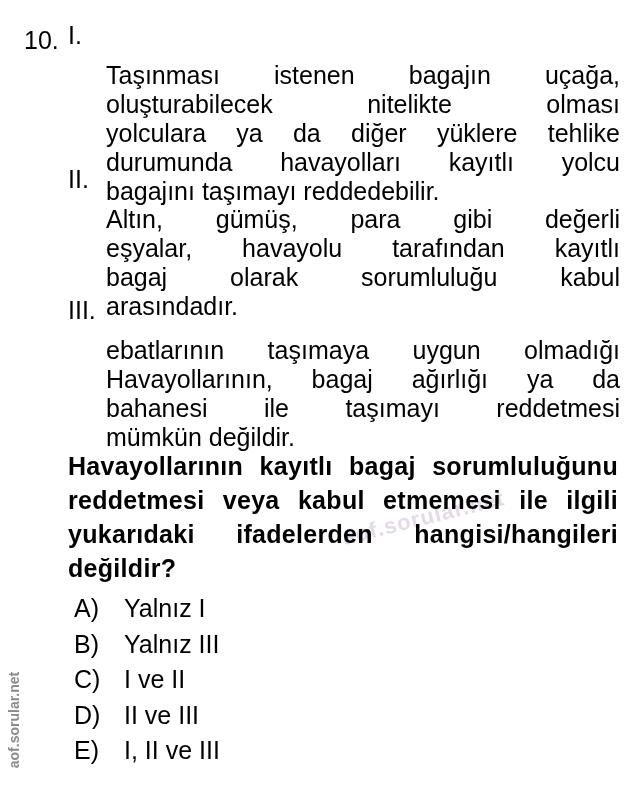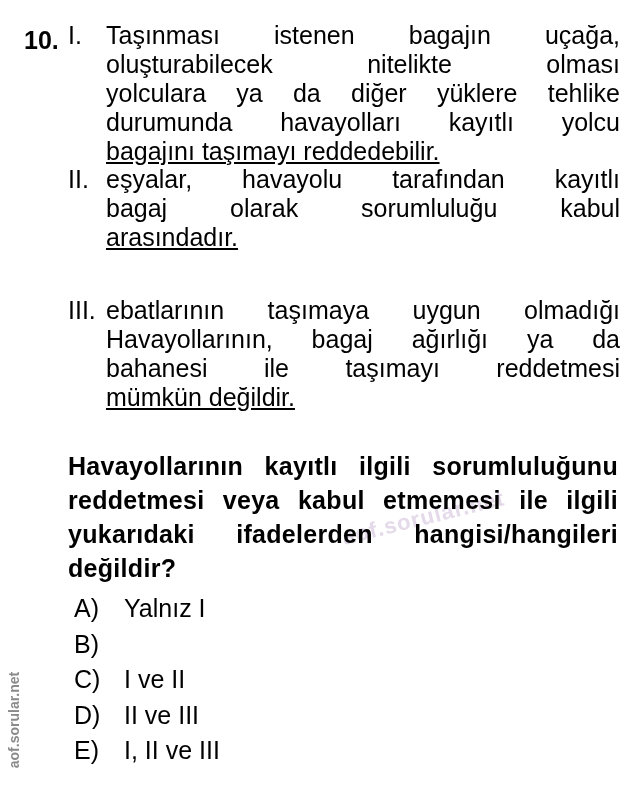--- a/index.html
+++ b/index.html
@@ -1,23 +1,23 @@
 <!DOCTYPE html>
 <html><head>
 <meta charset="utf-8">
 <style>
   html, body { margin:0; padding:0; background:#ffffff; }
   body { width:642px; height:785px; position:relative; overflow:hidden;
          font-family:"Liberation Sans", sans-serif; color:#000; }
-  .qnum { position:absolute; left:24px; top:26px; font-size:25px; font-weight:bold; }
+  .qnum { position:absolute; left:24px; top:26px; font-size:25px; font-weight:normal; }
   .item { position:absolute; left:68px; width:552px; font-size:25px; line-height:29px; }
   .item .roman { position:absolute; left:0; top:0; }
-  .item .text { margin-left:38px; text-align:justify; text-align-last:left; }
+  .item .text { margin-left:38px; text-align:justify; text-align-last:left;margin-top:40px; }
   .item .text span { display:block; text-align:justify; text-align-last:justify; }
-  .item .text span.last { text-align-last:left;text-decoration:underline; }
+  .item .text span.last { text-align-last:left; }
   .stem { position:absolute; left:68px; width:550px; top:449px; font-size:25px; font-weight:bold; line-height:34px; letter-spacing:0.3px; }
   .stem span { display:block; text-align:justify; text-align-last:justify; }
   .stem span.last { text-align-last:left; }
   .options { position:absolute; left:74px; top:591px; font-size:25px; }
   .opt { display:flex; height:35.5px; align-items:center; }
   .opt .letter { width:50px; }
   .wm-diag { position:absolute; left:340px; top:505px; font-size:22px; color:#e4daea; transform:rotate(-14deg); font-weight:bold; letter-spacing:1px; }
   .wm-side { position:absolute; left:-34px; top:712px; font-size:14px; font-weight:bold; color:#8a8a8a; transform:rotate(-90deg); transform-origin:center; white-space:nowrap; }
 </style>
 </head>
@@ -32,52 +32,54 @@
     <span>oluşturabilecek nitelikte olması</span>
     <span>yolculara ya da diğer yüklere tehlike</span>
     <span>durumunda havayolları kayıtlı yolcu</span>
     <span class="last">bagajını taşımayı reddedebilir.</span>
   </div>
 </div>
 
 <div class="item" style="top:165px">
   <span class="roman">II.</span>
   <div class="text">
+    <span>Altın, gümüş, para gibi değerli</span>
     <span>eşyalar, havayolu tarafından kayıtlı</span>
     <span>bagaj olarak sorumluluğu kabul</span>
     <span class="last">arasındadır.</span>
   </div>
 </div>
 
 <div class="item" style="top:296px">
   <span class="roman">III.</span>
   <div class="text">
     <span>ebatlarının taşımaya uygun olmadığı</span>
     <span>Havayollarının, bagaj ağırlığı ya da</span>
     <span>bahanesi ile taşımayı reddetmesi</span>
     <span class="last">mümkün değildir.</span>
   </div>
 </div>
 
 <div class="wm-diag">aof.sorular.net</div>
 
 <div class="stem">
-  <span>Havayollarının kayıtlı ilgili sorumluluğunu</span>
+  <span>Havayollarının kayıtlı bagaj sorumluluğunu</span>
   <span>reddetmesi veya kabul etmemesi ile ilgili</span>
   <span>yukarıdaki ifadelerden hangisi/hangileri</span>
   <span class="last">değildir?</span>
 </div>
 
 <div class="options">
   <div class="opt">
       <span class="letter">A)</span>
       <span>Yalnız I</span>
     </div>
   <div class="opt">
       <span class="letter">B)</span>
+      <span>Yalnız III</span>
     </div>
   <div class="opt">
       <span class="letter">C)</span>
       <span>I ve II</span>
     </div>
   <div class="opt">
       <span class="letter">D)</span>
       <span>II ve III</span>
     </div>
   <div class="opt">

